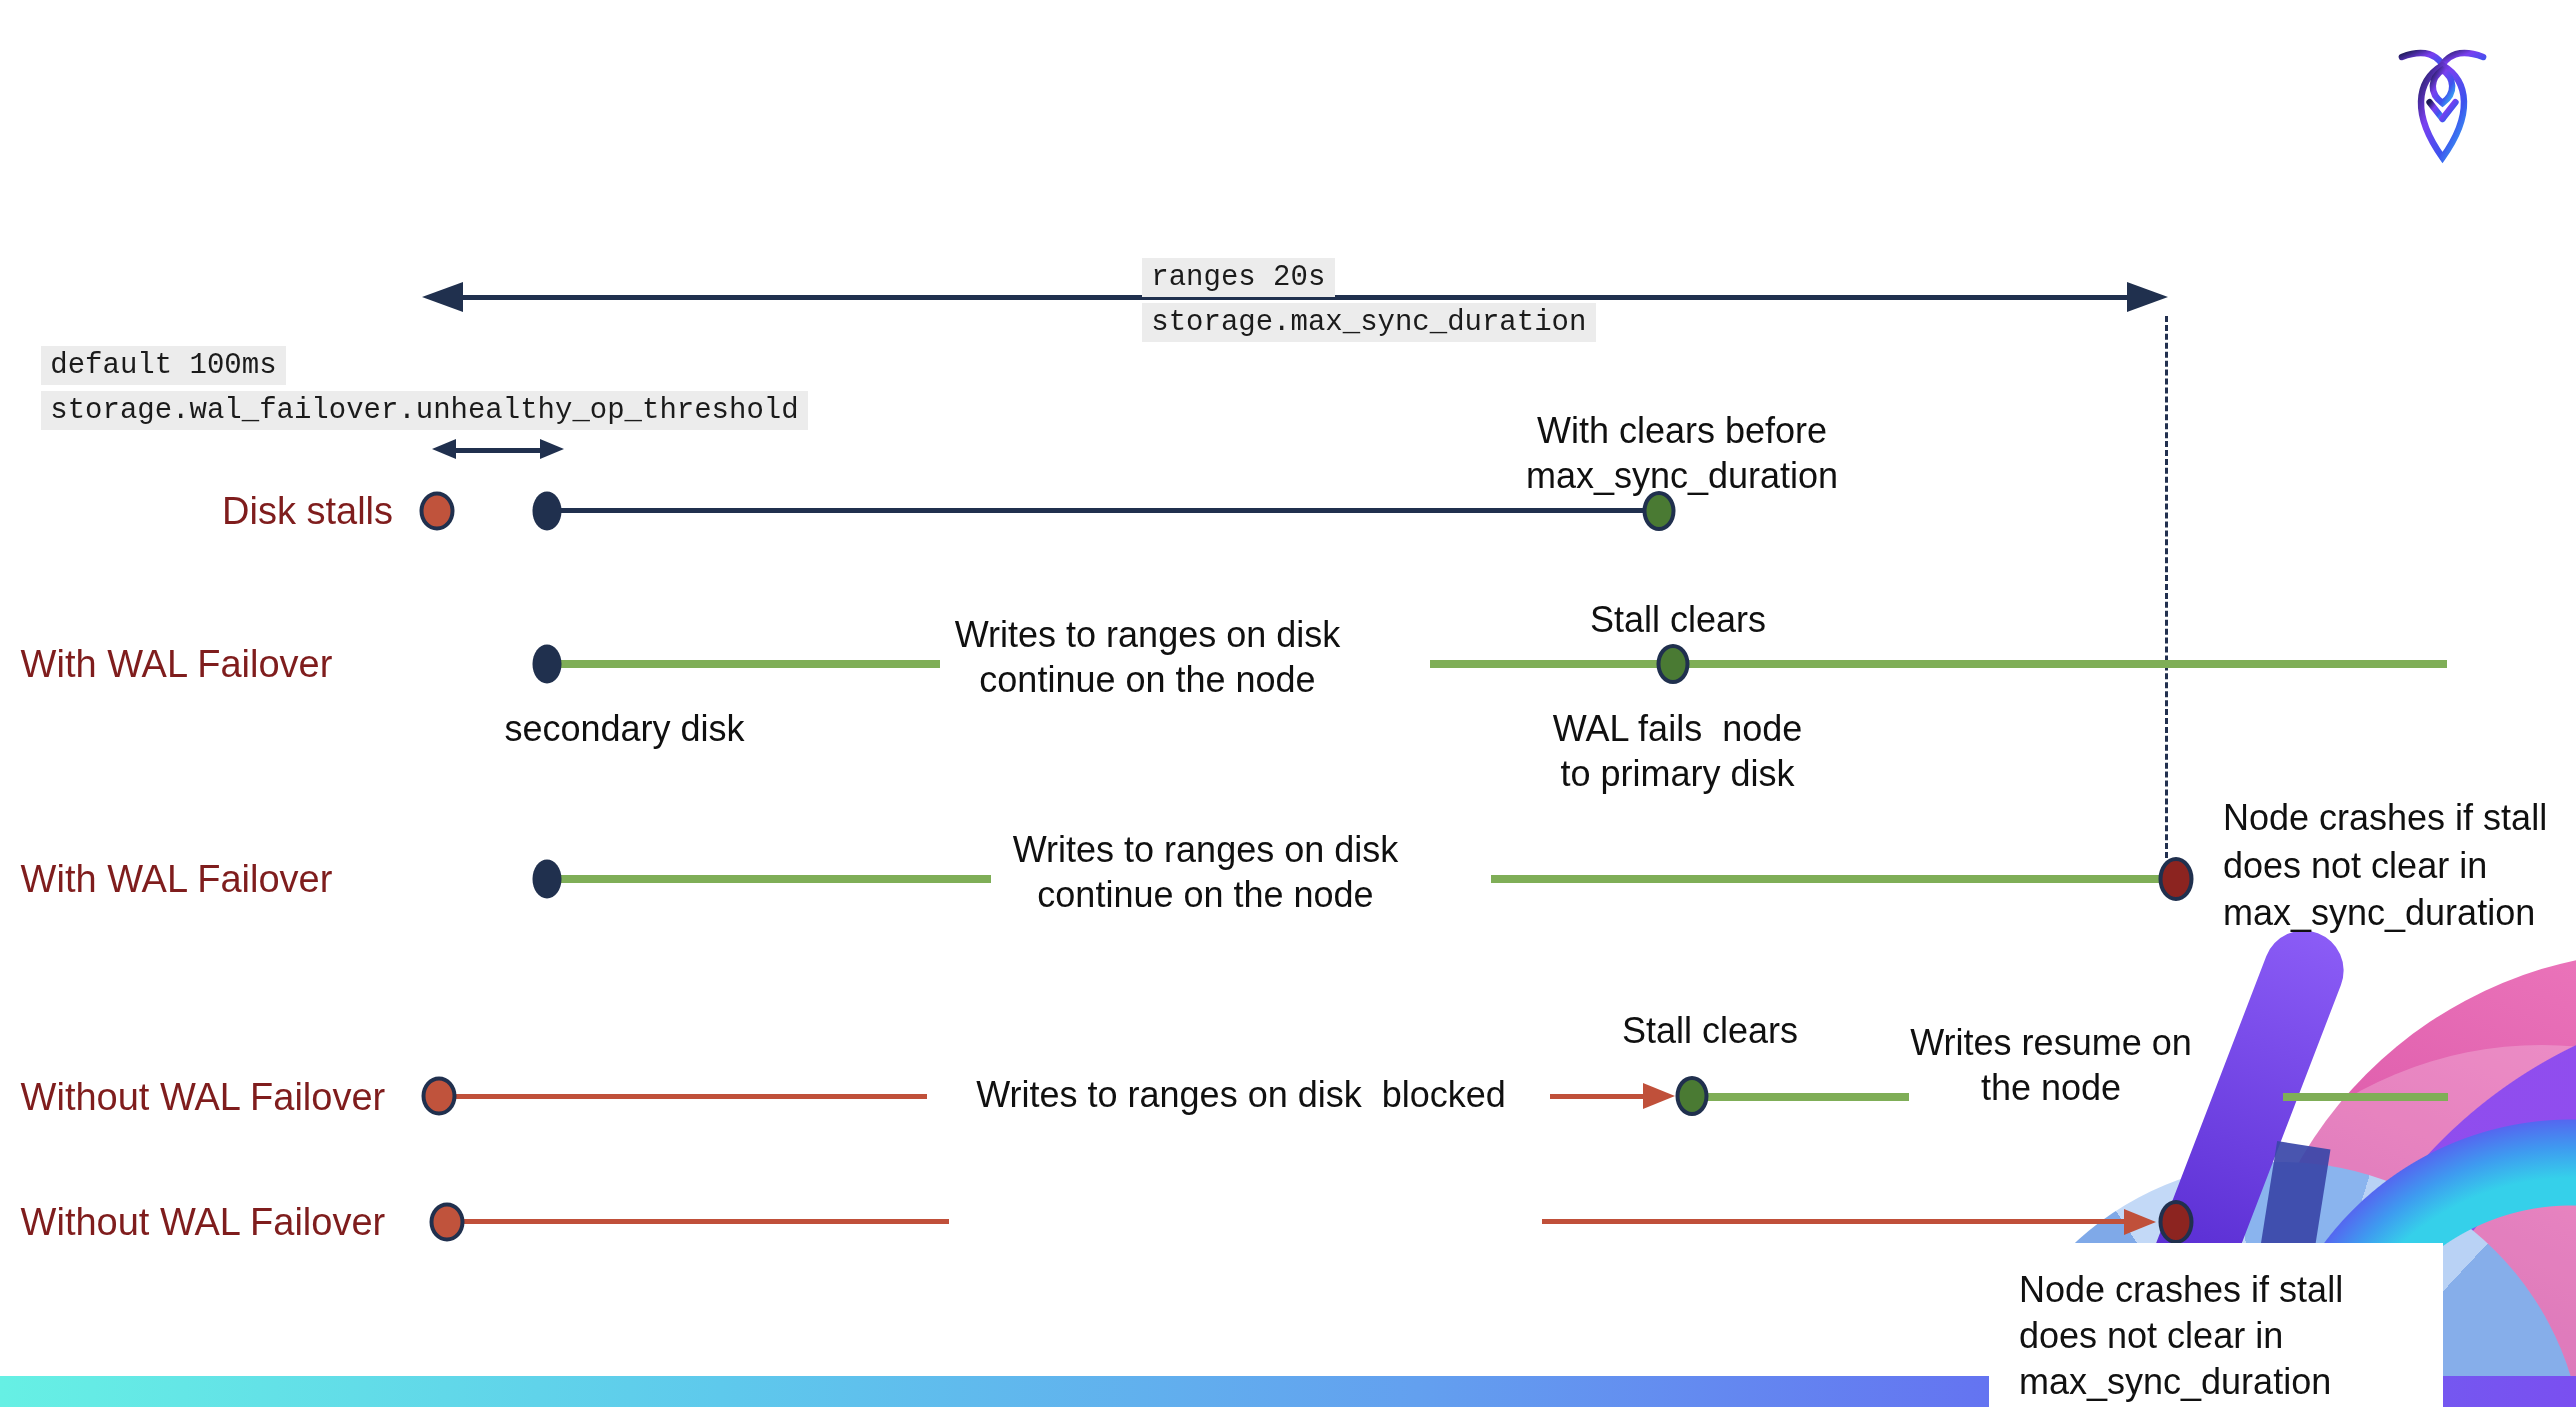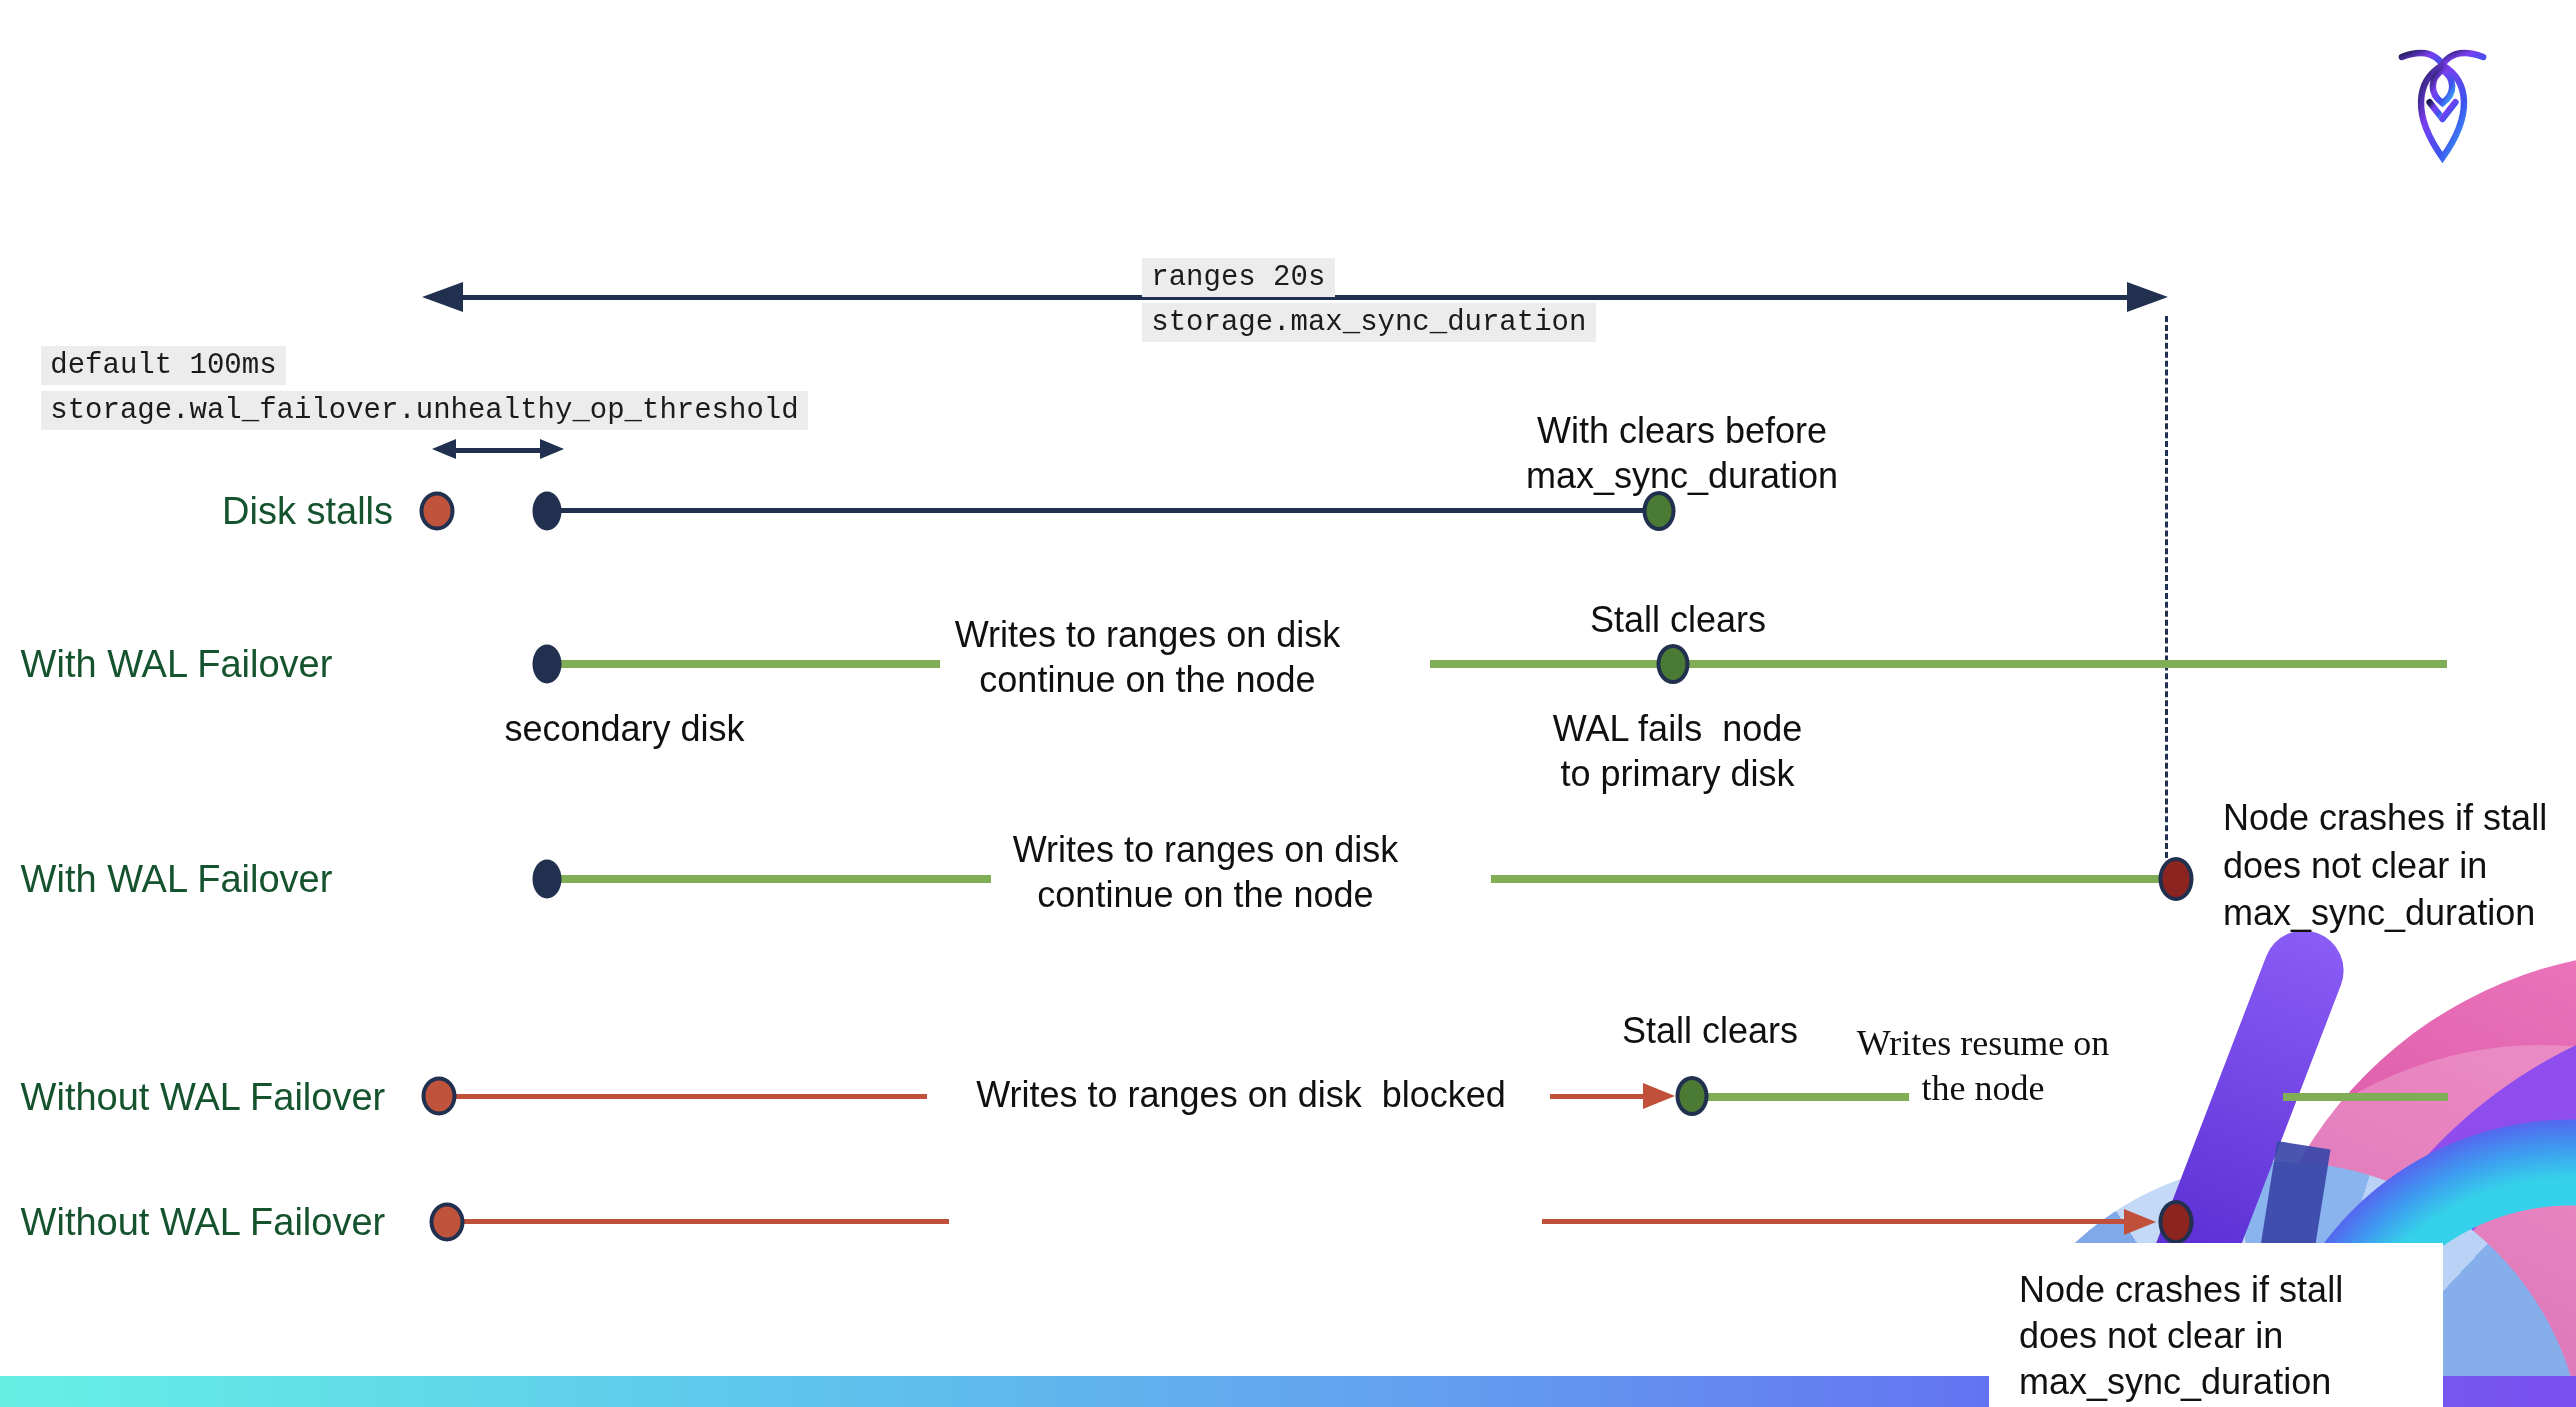--- a/index.html
+++ b/index.html
@@ -13,21 +13,21 @@
   }
   
   .mono-label{
     position:absolute;font-family:"Liberation Mono", monospace;font-size:29px;
     background:#ececec;color:#1b1b1b;padding:3.7px 9.3px;white-space:pre;z-index:4;line-height:1.1;
   }
   
   .ann{position:absolute;font-size:36px;line-height:1.24;color:#101010;z-index:4;}
   .ann .ln{display:block;white-space:pre;}
   .ann.center{text-align:center;}
-  .row-label{position:absolute;font-size:38px;color:#14532d;z-index:4;white-space:pre;}
+  .row-label{position:absolute;font-size:38px;color:#7f1d1d;z-index:4;white-space:pre;}
   
   .hline{position:absolute;z-index:2;}
   .navy-line{height:4.7px;background:#20304e;}
   .green-line{height:8.4px;background:#7fae57;}
   .red-line{height:4.7px;background:#c0503a;}
   .tri{position:absolute;width:0;height:0;z-index:2;}
   .dot{position:absolute;border-radius:50%;transform:translate(-50%,-50%);box-sizing:border-box;z-index:3;}
   .dot.navy{width:29px;height:39px;background:#20304e;}
   .dot.red{width:35px;height:39px;background:#c0533c;border:4.7px solid #20304e;}
   .dot.green{width:33px;height:40px;background:#4a7a33;border:4.7px solid #20304e;}
@@ -167,21 +167,21 @@
   <div class="hline green-line" style="left:1694px;top:1093px;width:215px;"></div>
   <div class="hline green-line" style="left:2283px;top:1093px;width:165px;z-index:3;"></div>
   <div class="dot red" style="left:439px;top:1096px;"></div>
   <div class="dot green" style="left:1692px;top:1096px;"></div>
   <div class="ann center" style="left:942px;top:1073px;width:598px;">
     <span class="ln">Writes to ranges on disk  blocked</span>
   </div>
   <div class="ann center" style="left:1570px;top:1009px;width:280px;">
     <span class="ln">Stall clears</span>
   </div>
-  <div class="ann center" style="left:1796px;top:1021px;width:374px;font-family:Liberation Serif, serif;">
+  <div class="ann center" style="left:1864px;top:1021px;width:374px;">
     <span class="ln">Writes resume on</span>
     <span class="ln">the node</span>
   </div>
 
   <div class="row-label" style="left:20.6px;top:1201px;">Without WAL Failover</div>
   <div class="hline red-line" style="left:447px;top:1219px;width:502px;"></div>
   <div class="hline red-line" style="left:1542px;top:1219px;width:589px;z-index:3;"></div>
   <div class="tri" style="left:2124px;top:1209px;border-top:13px solid transparent;border-bottom:13px solid transparent;border-left:32px solid #c0503a;z-index:3;"></div>
   <div class="dot red" style="left:447px;top:1222px;"></div>
   <div class="dot maroon" style="left:2176px;top:1222px;"></div>

